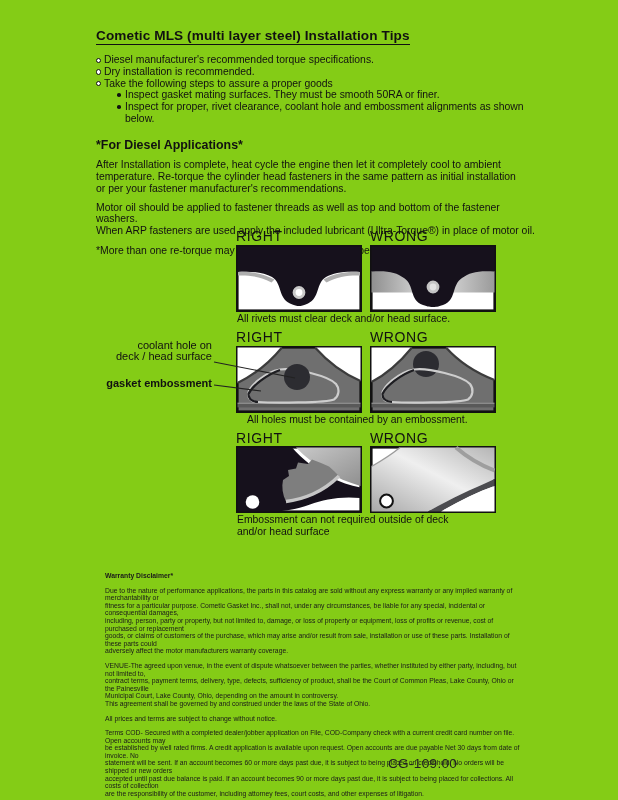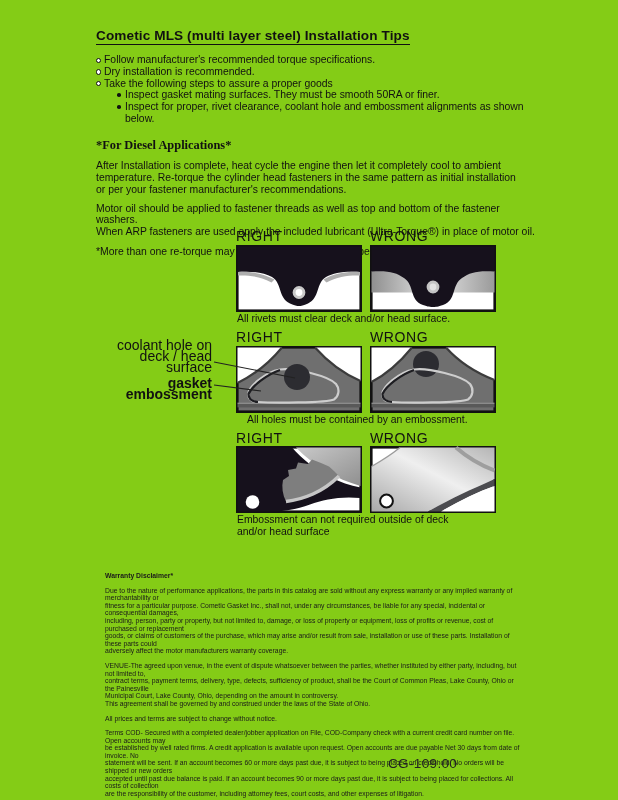--- a/index.html
+++ b/index.html
@@ -18,52 +18,52 @@
   ul.tips>li{position:relative;padding-left:8px;}
   .ring{
     position:absolute;left:0;top:3.6px;width:3.2px;height:3.2px;border:0.9px solid #111;
     border-radius:50%;background:#fff;
   }
   ul.subtips{list-style:none;margin:0;padding:0 0 0 13px;}
   ul.subtips>li{position:relative;padding-left:8px;}
   .dot{
     position:absolute;left:0;top:3.9px;width:3.6px;height:3.6px;border-radius:50%;background:#111;
   }
-  .h2{font-size:12.4px;font-weight:bold;margin:13px 0 0 0;font-family:Liberation Serif, serif;}
+  .h2{font-size:12.4px;font-weight:bold;margin:13px 0 0 0;}
   .para{font-size:10.4px;line-height:11.9px;margin:7px 0 0 0;white-space:pre-line;}
   .note{font-size:10.4px;line-height:11.9px;margin:8px 0 0 0;}
   
   .dg-label{
     position:absolute;width:126px;text-align:left;font-size:14px;letter-spacing:0.6px;color:#111;
   }
   .dg{position:absolute;width:126px;height:67px;}
   .dg svg{display:block;width:100%;height:100%;}
   .caption{position:absolute;font-size:10.4px;line-height:12px;color:#111;white-space:pre-line;}
   .side-label{
     position:absolute;left:100px;width:112px;text-align:right;
-    font-size:14px;line-height:11px;color:#111;white-space:pre-line;
+    font-size:11px;line-height:11px;color:#111;white-space:pre-line;
   }
   .leaders{position:absolute;left:0;top:0;pointer-events:none;}
   
   .fine{position:absolute;left:105px;top:572px;width:420px;font-size:6.8px;line-height:7.6px;color:#1a1a1a;}
   .fine .fp{margin:0 0 7px 0;white-space:pre-line;}
   .fine .fh{font-weight:bold;margin:0 0 7px 0;}
   
   .doc-code{position:absolute;left:388px;top:756px;font-size:13.6px;letter-spacing:0.3px;color:#222;}
 </style>
 </head>
 <body>
 
 <div class="page">
 
   <div class="content">
     <div class="title">Cometic MLS (multi layer steel) Installation Tips</div>
 
     <ul class="tips">
-      <li><span class="ring"></span><span>Follow manufacturer's recommended torque specifications.</span></li>
+      <li><span class="ring"></span><span>Diesel manufacturer's recommended torque specifications.</span></li>
       <li><span class="ring"></span><span>Dry installation is recommended.</span></li>
       <li><span class="ring"></span><span>Take the following steps to assure a proper goods</span>
         <ul class="subtips">
           <li><span class="dot"></span><span>Inspect gasket mating surfaces.  They must be smooth 50RA or finer.</span></li>
           <li><span class="dot"></span><span>Inspect for proper, rivet clearance, coolant hole and embossment alignments as shown below.</span></li>
         </ul>
       </li>
     </ul>
 
     <div class="h2">*For Diesel Applications*</div>

